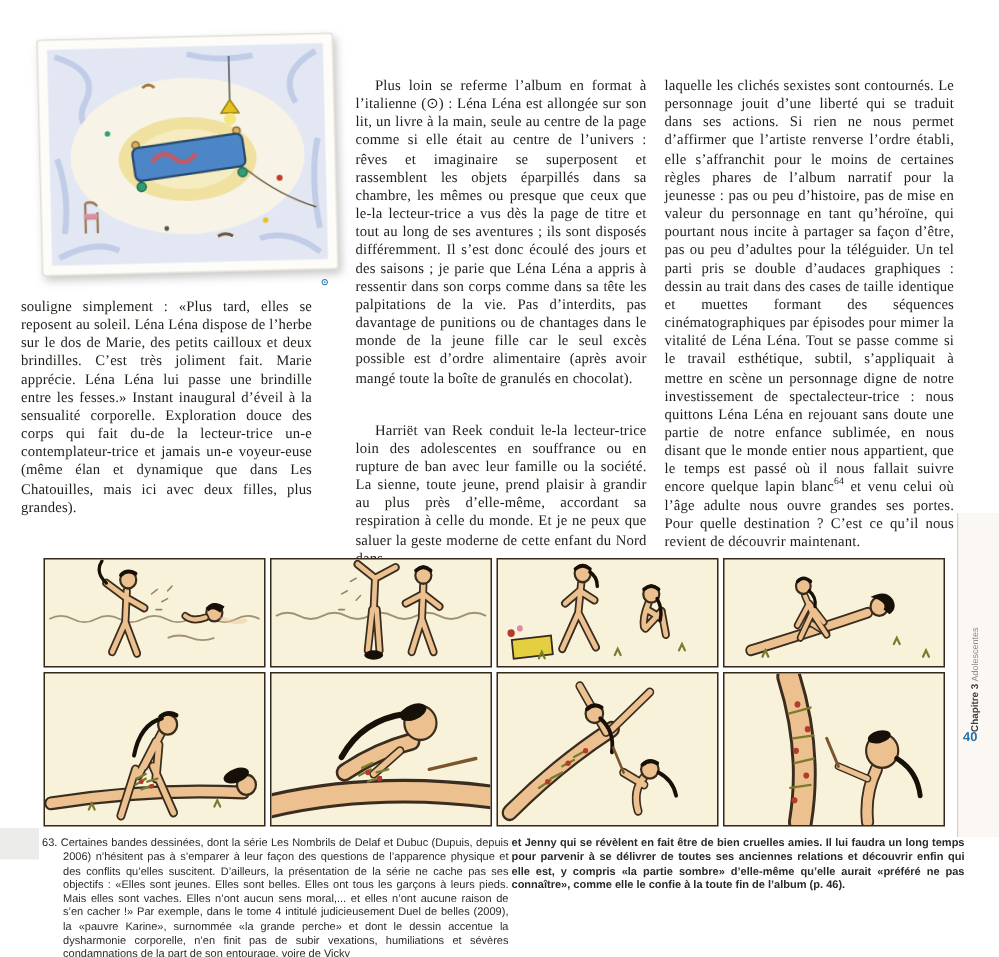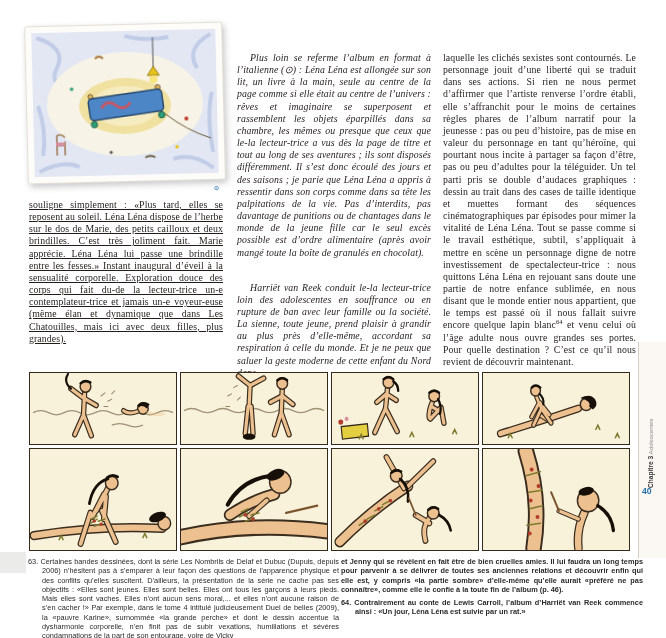--- a/index.html
+++ b/index.html
@@ -12,24 +12,24 @@
   .illus svg{display:block;width:100%;height:100%;}
   .fig-marker{position:absolute;font-family:"Liberation Sans",sans-serif;
               color:#2d7fb8;font-weight:bold;}
   .fig-marker.m-illus{left:214px;top:184px;font-size:6px;}
   .fig-marker.m-strip{left:649px;top:345px;font-size:7px;}
 
   
   .col{position:absolute;width:194px;font-size:9.8px;line-height:12.15px;
        text-align:justify;color:#211d19;letter-spacing:.1px;}
   .col p{margin:0;}
-  .col1{left:29px;top:199px;text-decoration:underline;}
+  .col1{left:14px;top:199px;}
   .col2{left:237px;top:52px;}
   .col3{left:443px;top:52px;width:193px;}
-  .col2 p{text-indent:13px;font-style:italic;}
+  .col2 p{text-indent:13px;}
   .col2 p + p{margin-top:23px;}
   sup.fnref{font-size:6.5px;line-height:0;color:#211d19;}
 
   
   .strip{position:absolute;left:29px;top:372px;width:601px;height:179px;
          display:grid;grid-template-columns:repeat(4,1fr);grid-template-rows:73px 103px;gap:3px;}
   .panel{background:#f9f2da;border:1.6px solid #35291c;box-sizing:border-box;overflow:hidden;}
   .panel svg{display:block;width:100%;height:100%;}
   .o{stroke:#3a2d1f;fill:none;stroke-linecap:round;stroke-linejoin:round;}
   .sk{stroke:#ecc08f;fill:none;stroke-linecap:round;stroke-linejoin:round;}
@@ -278,18 +278,17 @@
   <div class="tab-label">
     <span class="chap">Chapitre 3</span><span class="sect"> Adolescentes</span>
   </div>
   <div class="page-num">40</div>
 
   <div class="fn fn-left">
     <p class="hang">63. Certaines bandes dessinées, dont la série Les Nombrils de Delaf et Dubuc (Dupuis, depuis 2006) n’hésitent pas à s’emparer à leur façon des questions de l’apparence physique et des conflits qu’elles suscitent. D’ailleurs, la présentation de la série ne cache pas ses objectifs : «Elles sont jeunes. Elles sont belles. Elles ont tous les garçons à leurs pieds. Mais elles sont vaches. Elles n’ont aucun sens moral,... et elles n’ont aucune raison de s’en cacher !» Par exemple, dans le tome 4 intitulé judicieusement Duel de belles (2009), la «pauvre Karine», surnommée «la grande perche» et dont le dessin accentue la dysharmonie corporelle, n’en finit pas de subir vexations, humiliations et sévères condamnations de la part de son entourage, voire de Vicky</p>
   </div>
   <div class="fn fn-right">
     <p>et Jenny qui se révèlent en fait être de bien cruelles amies. Il lui faudra un long temps pour parvenir à se délivrer de toutes ses anciennes relations et découvrir enfin qui elle est, y compris «la partie sombre» d’elle-même qu’elle aurait «préféré ne pas connaître», comme elle le confie à la toute fin de l’album (p. 46).</p>
-    <p class="hang">64. Contrairement au conte de Lewis Carroll, l’album d’Harriët van Reek commence ainsi : «Un jour, Léna Léna est suivie par un rat.»</p>
   </div>
 
   <div class="scan-edge"></div>
 
 </div>
 
 </body></html>

